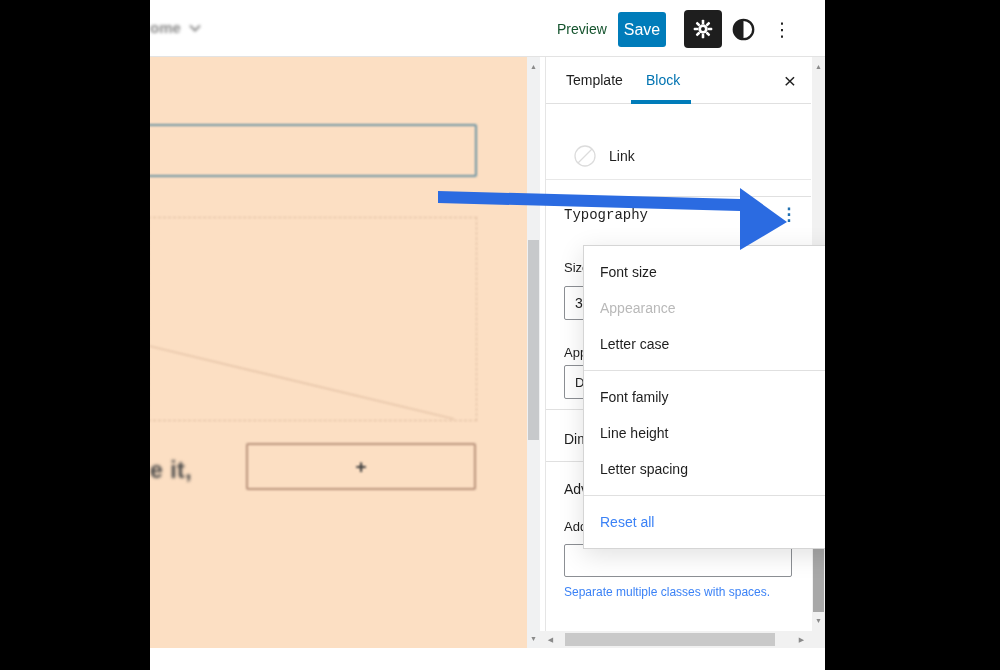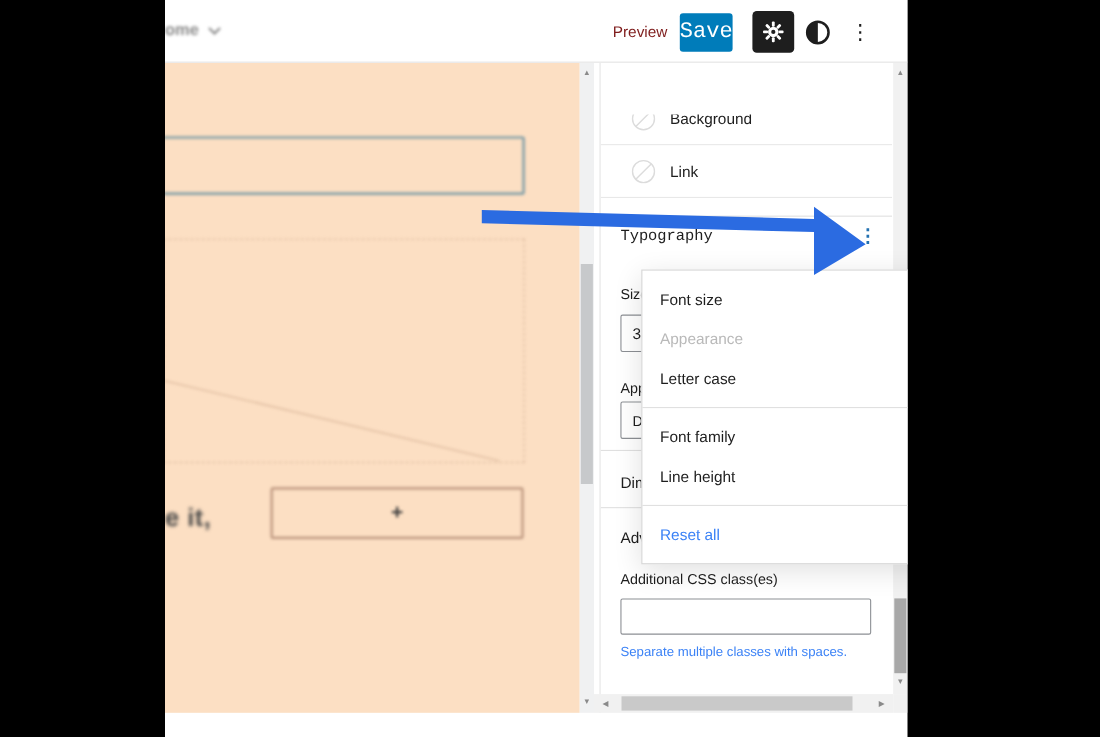--- a/index.html
+++ b/index.html
@@ -8,24 +8,24 @@
   .abs { position:absolute; }
 
   #content { position:absolute; left:150px; top:0; width:675px; height:670px;
     background:#fff; overflow:hidden; }
 
   
   #toolbar { position:absolute; left:0; top:0; width:675px; height:57px;
     background:#fff; border-bottom:1px solid #e3e3e3; z-index:10; }
   #site-title { left:0px; top:19px; font-size:15px; color:#8b8b8b; font-weight:bold;
     filter:blur(1.6px); display:flex; align-items:center; gap:8px; }
-  #preview-link { left:407px; top:21px; font-size:14px; color:#7f1d1d; cursor:pointer; }
+  #preview-link { left:407px; top:21px; font-size:14px; color:#14532d; cursor:pointer; }
   #save-button { left:468px; top:12px; width:48px; height:35px; background:#007cba;
-    color:#fff; font-size:20px; border:none; border-radius:3px; display:flex;
-    align-items:center; justify-content:center; cursor:pointer;font-family:Liberation Mono, monospace; }
+    color:#fff; font-size:16px; border:none; border-radius:3px; display:flex;
+    align-items:center; justify-content:center; cursor:pointer; }
   #gear-button { left:534px; top:10px; width:38px; height:38px; background:#1e1e1e;
     border-radius:4px; display:flex; align-items:center; justify-content:center; cursor:pointer; }
   #contrast-button { left:581px; top:17px; width:24px; height:24px; display:flex;
     align-items:center; justify-content:center; cursor:pointer; }
   #more-button { left:619px; top:16px; width:26px; height:26px; font-size:19px;
     color:#1e1e1e; display:flex; align-items:center; justify-content:center; cursor:pointer; }
 
   
   #canvas { position:absolute; left:0; top:57px; width:377px; height:591px;
     background:#fcdfc3; overflow:hidden; }
@@ -173,29 +173,30 @@
     </div>
   </div>
 
   <div id="canvas-scrollbar" class="abs sb-track">
     <div class="sb-arrow abs" style="left:0;top:3px;">▲</div>
     <div id="canvas-sb-thumb" class="abs sb-thumb"></div>
     <div class="sb-arrow abs" style="left:0;bottom:3px;">▼</div>
   </div>
 
   <div id="sidebar">
+    <div id="tabs-row" class="abs">
+      <div id="tab-template" class="abs">Template</div>
+      <div id="tab-block" class="abs">Block</div>
+      <div id="tab-underline" class="abs"></div>
+      <div id="close-button" class="abs">
+        <span>×</span>
+      </div>
+    </div>
 
     <div id="panel-clip">
-      <div id="background-row" class="abs color-row">
-        <svg width="22" height="22" viewBox="0 0 22 22">
-          <circle cx="11" cy="11" r="10" fill="#fff" stroke="#dcdcdc" stroke-width="1.3"></circle>
-          <line x1="4" y1="18" x2="18" y2="4" stroke="#dcdcdc" stroke-width="1.3"></line>
-        </svg>
-        <span>Background</span>
-      </div>
       <div id="link-row" class="abs color-row">
         <svg width="22" height="22" viewBox="0 0 22 22">
           <circle cx="11" cy="11" r="10" fill="#fff" stroke="#dcdcdc" stroke-width="1.3"></circle>
           <line x1="4" y1="18" x2="18" y2="4" stroke="#dcdcdc" stroke-width="1.3"></line>
         </svg>
         <span>Link</span>
       </div>
 
       <div id="typography-row" class="abs">
         <span id="typography-title">Typography</span>
@@ -247,20 +248,23 @@
         <span class="menu-trail-minus">−</span>
       </div>
     </div>
     <div class="menu-group">
       <div class="menu-item">
         <span>Font family</span>
       </div>
       <div class="menu-item">
         <span>Line height</span>
       </div>
+      <div class="menu-item">
+        <span>Letter spacing</span>
+      </div>
     </div>
     <div class="menu-group">
       <div class="menu-item" id="reset-all-item">
         <span>Reset all</span>
       </div>
     </div>
   </div>
 
   <svg id="annotation-arrow" width="390" height="80" viewBox="0 0 390 80">
     <polygon points="8,11 310,19 310,8 357,42 310,70 310,31 8,23" fill="#2b6be1"></polygon>

